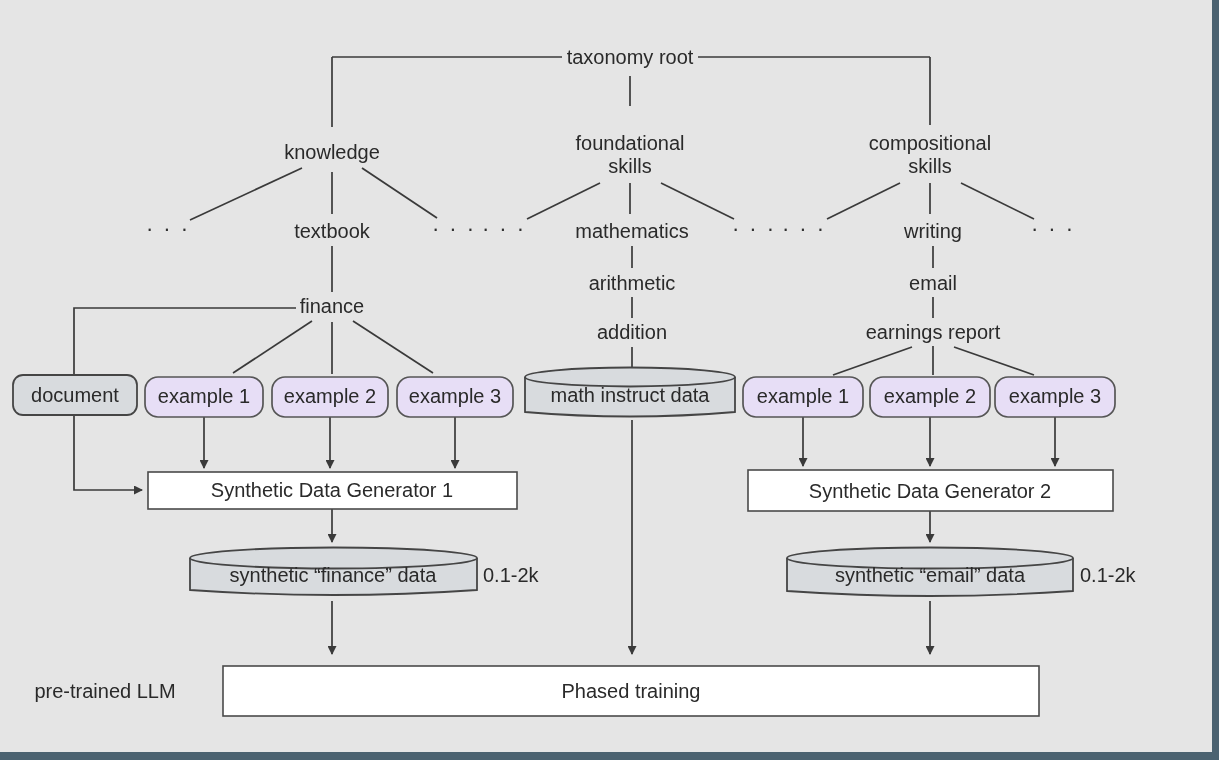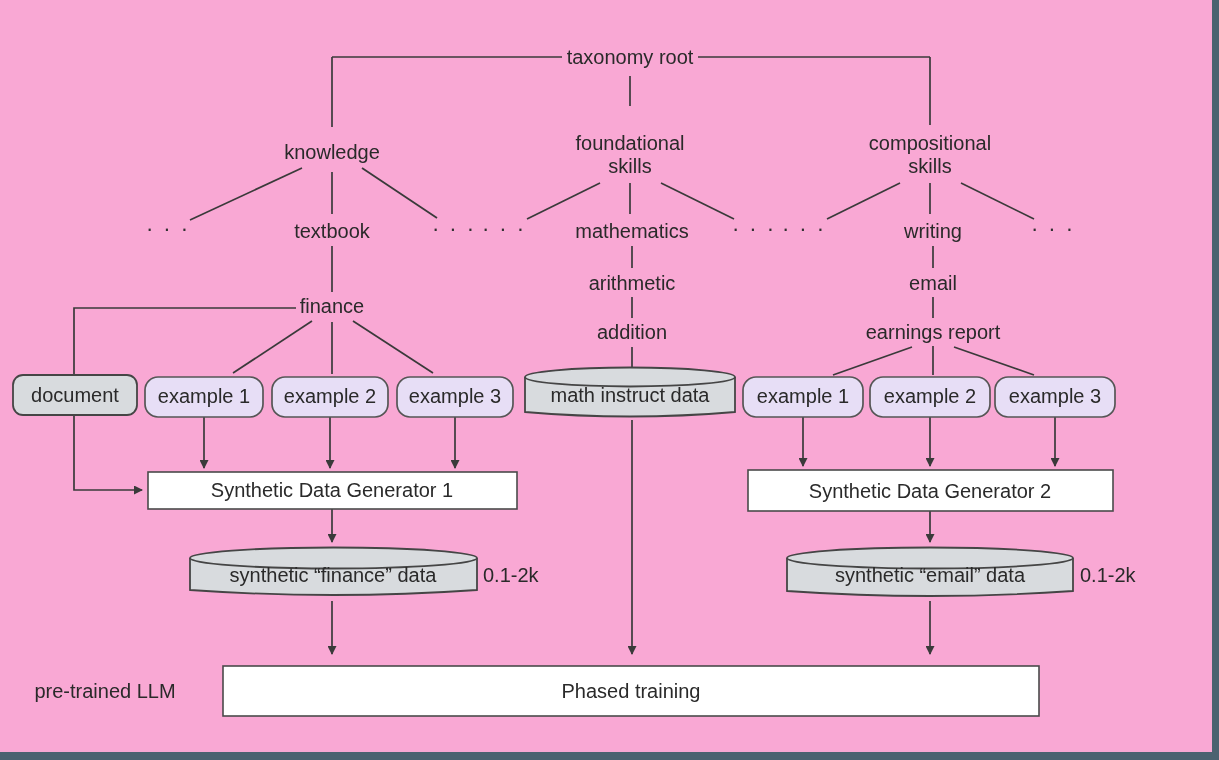--- a/index.html
+++ b/index.html
@@ -1,16 +1,16 @@
 <!DOCTYPE html>
 <html><head>
 <meta charset="utf-8">
 <style>
   html,body{margin:0;padding:0;background:#ffffff;}
-  .stage{position:relative;width:1219px;height:760px;background:#f9a8d4;overflow:hidden;}
+  .stage{position:relative;width:1219px;height:760px;background:#e5e5e5;overflow:hidden;}
   svg{display:block;}
   svg text{
     font-family:"Liberation Sans", sans-serif;
     fill:#2a2a2a;
     font-size:20px;
   }
   .tmid{text-anchor:middle;}
   .tstart{text-anchor:start;}
   .dots{font-size:22px;letter-spacing:2px;fill:#2f2f2f;}
   .edge{stroke:#3a3a3a;stroke-width:1.7;fill:none;}

